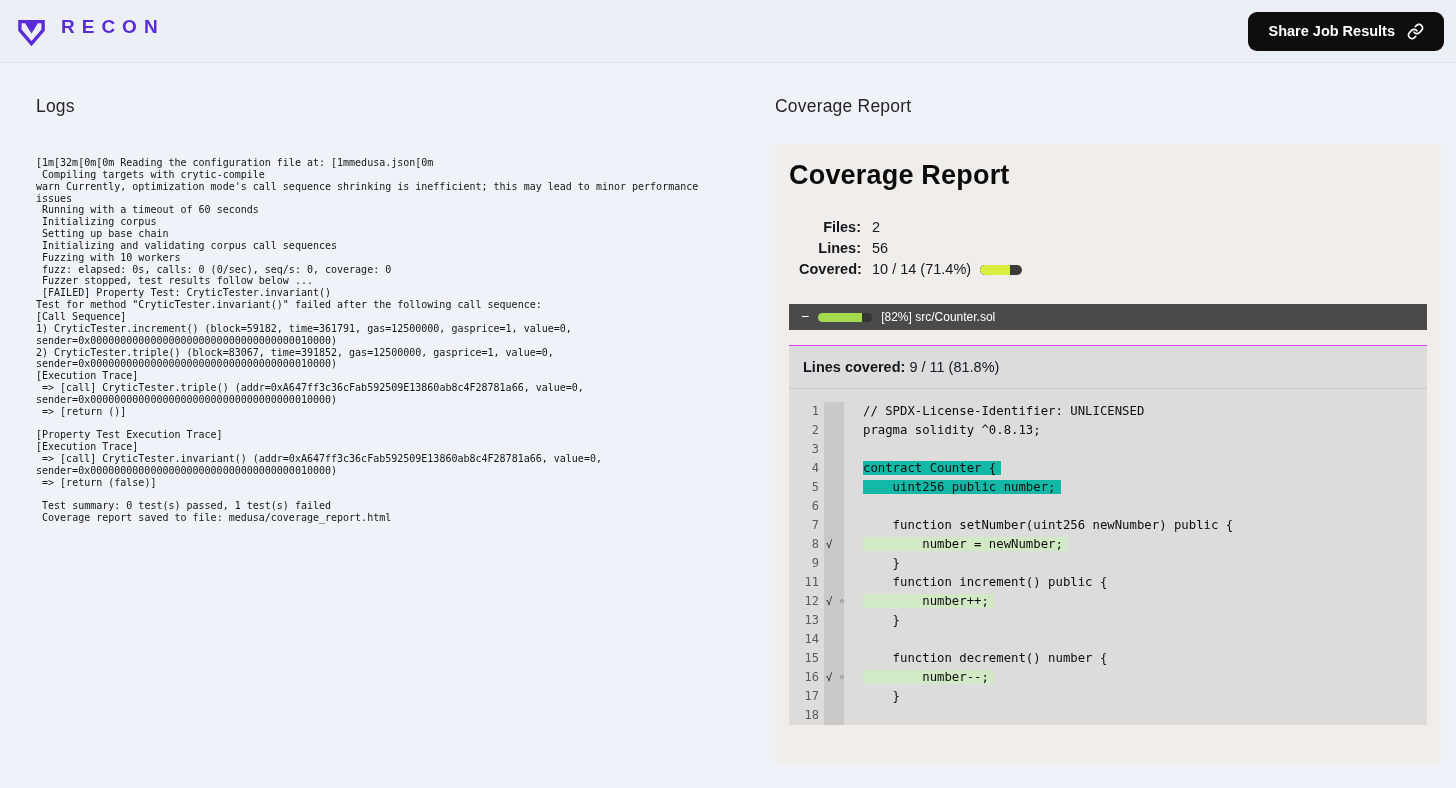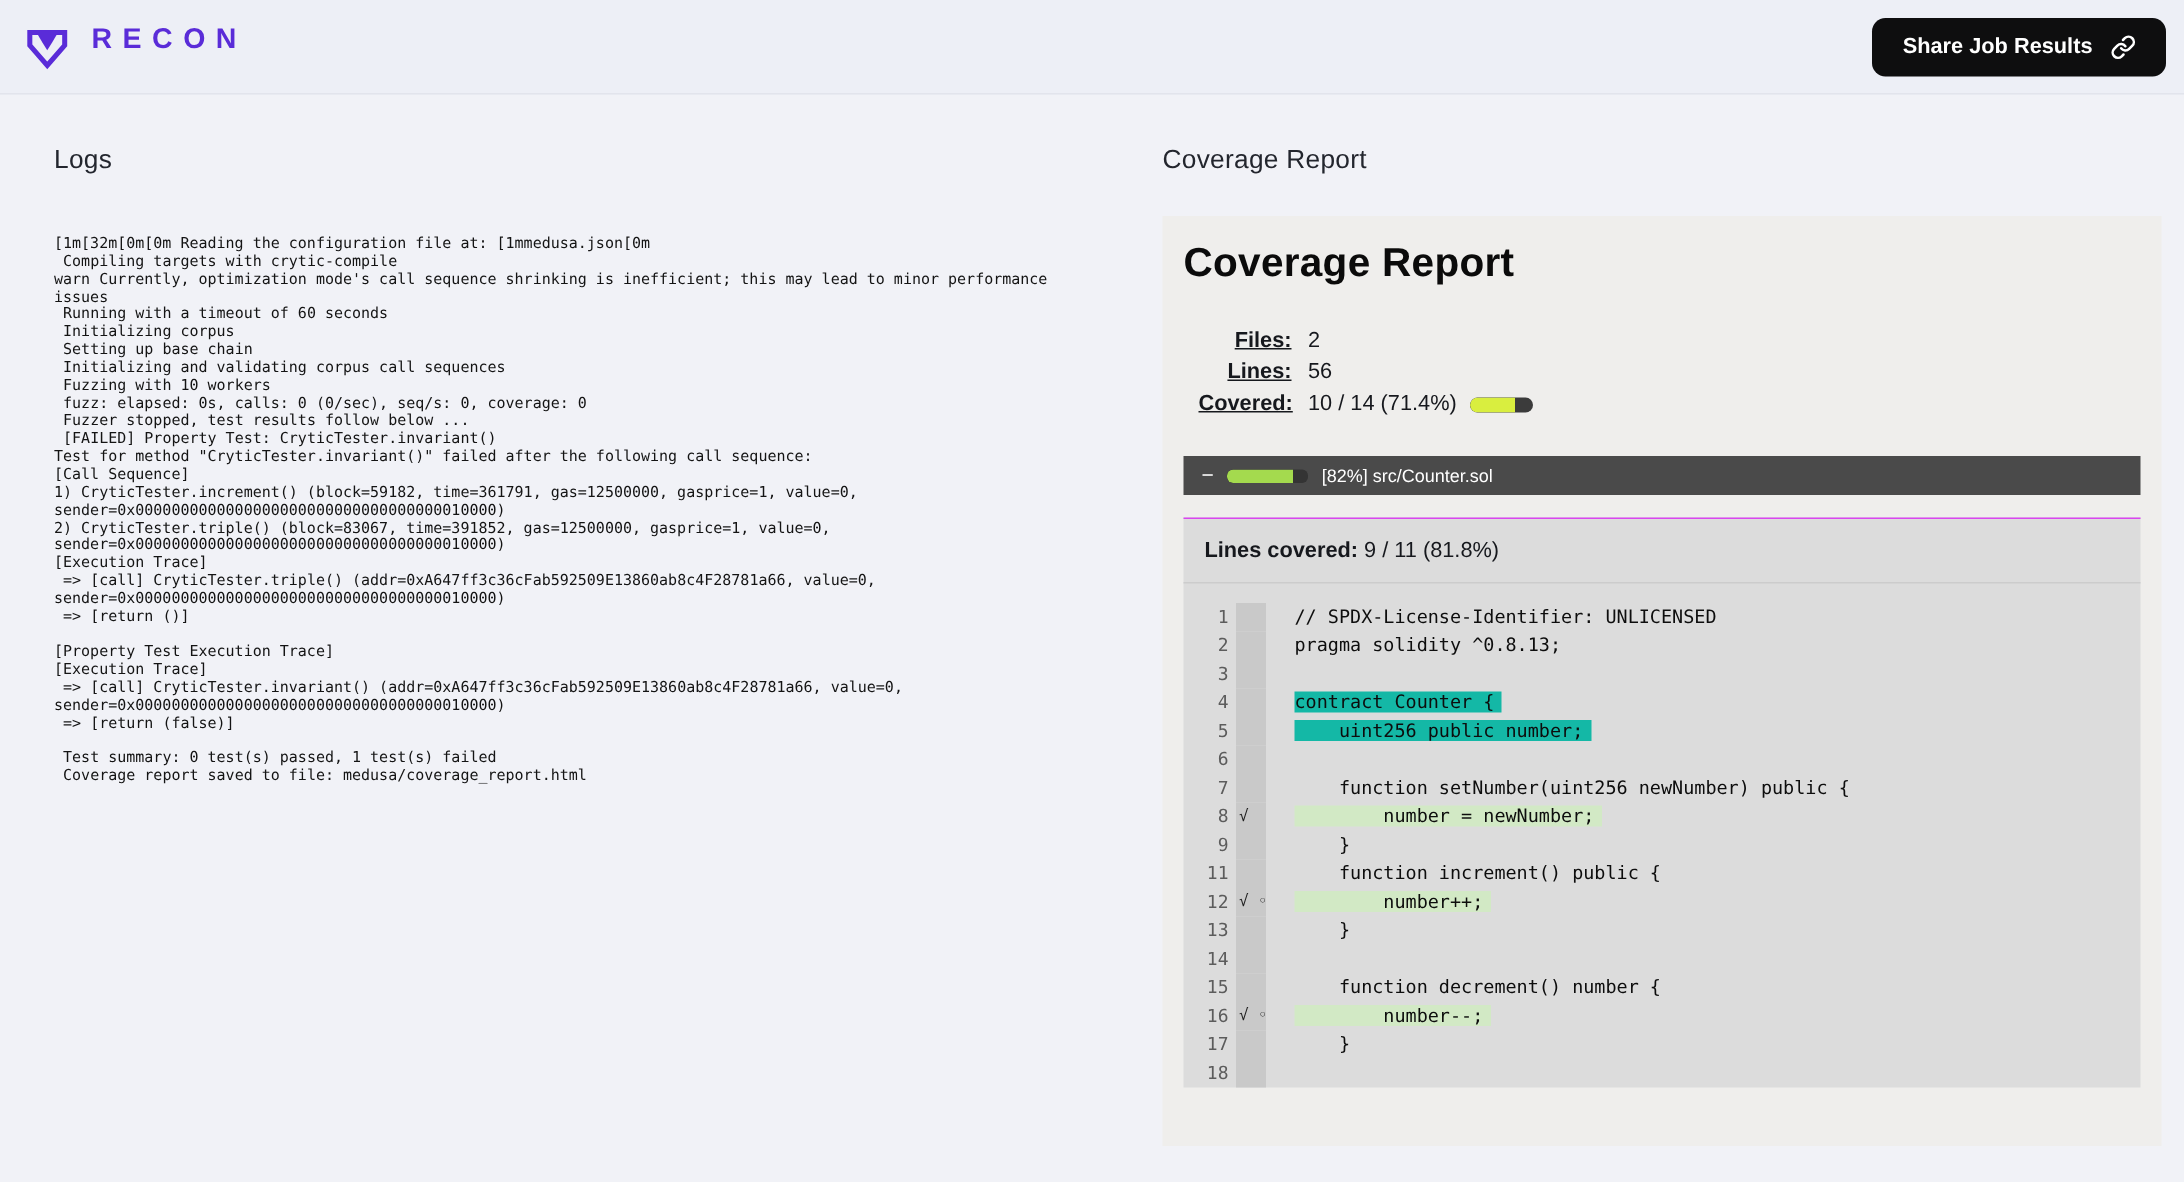--- a/index.html
+++ b/index.html
@@ -37,21 +37,21 @@
     font-size:10px; line-height:1.185; color:#141414;
     white-space:pre-wrap; word-break:break-word;
   }
 
   
   .card { margin-top:27px; background:#efeeec; padding:16px 14px 0 14px; height:620px; }
   .card-title { font-size:27px; font-weight:700; color:#0b0b0b; letter-spacing:.2px; }
 
   .stats { margin:26px 0 0 10px; }
   .stats-row { display:flex; line-height:21px; font-size:14.5px; }
-  .stats-label { width:62px; text-align:right; font-weight:700; margin-right:11px;text-decoration:underline; }
+  .stats-label { width:62px; text-align:right; font-weight:700; margin-right:11px; }
   .stats-value { display:flex; align-items:center; gap:9px; }
   .pill { width:42px; height:10px; border-radius:5px; background:#3b3b3b; overflow:hidden; }
   .pill-fill { height:100%; border-radius:5px 0 0 5px; }
 
   .file-bar {
     margin-top:24px; height:26px; background:#4a4a4a; color:#fff;
     display:flex; align-items:center; padding:0 12px; gap:9px;
     font-size:12px; cursor:pointer;
   }
   .collapse-glyph { font-size:14px; line-height:1; margin-top:-2px; }

